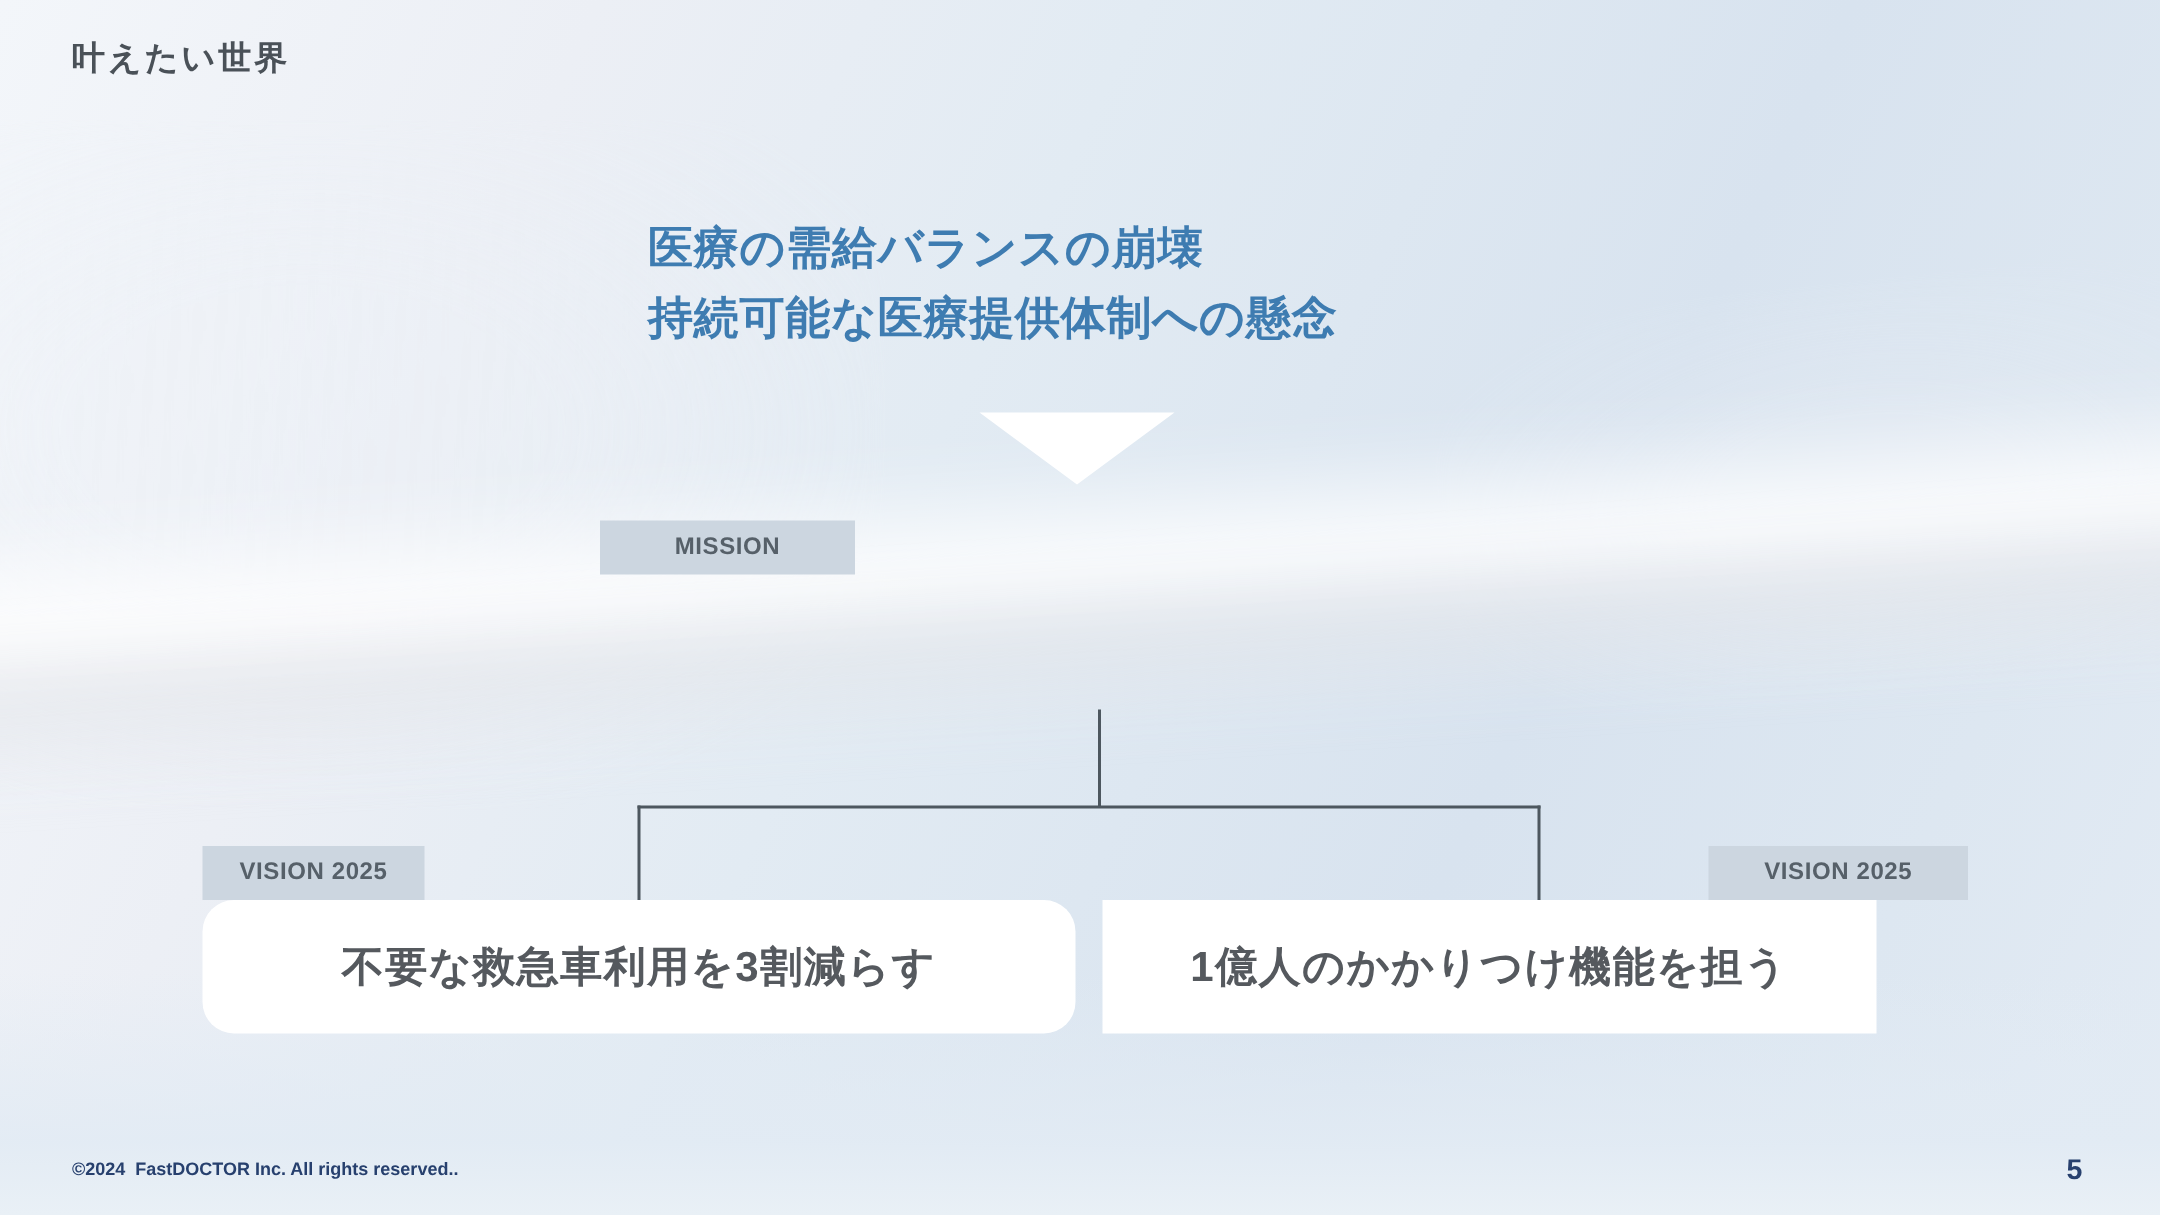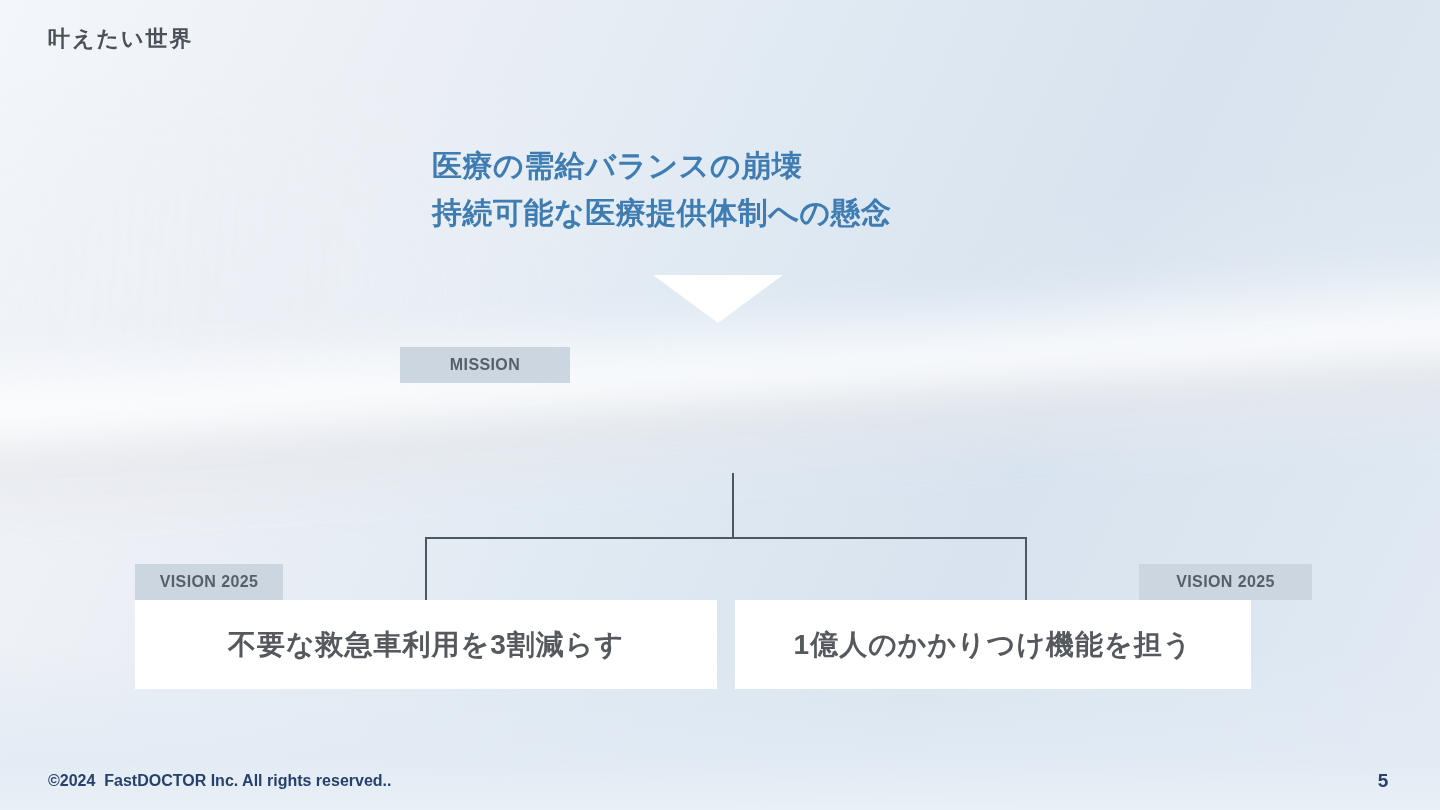--- a/index.html
+++ b/index.html
@@ -85,32 +85,32 @@
   .vision-label-2025 { left: 135px; top: 564px; width: 148px; }
   .vision-label-2030 { left: 1139px; top: 564px; width: 173px; }
 
   .white-box {
     position: absolute; background: #ffffff;
     display: flex; align-items: center; justify-content: center;
     color: var(--box_text, #55595e);
     font-weight: bold; letter-spacing: 1px;
   }
   .mission-box { left: 400px; top: 383px; width: 667px; height: 90px; font-size: 29px; }
-  .vision-box-left { left: 135px; top: 600px; width: 582px; height: 89px; font-size: 28px; }
+  .vision-box-left { left: 135px; top: 600px; width: 582px; height: 89px; font-size: 28px; border-radius: 21px; }
   .vision-box-right { left: 735px; top: 600px; width: 516px; height: 89px; font-size: 28px; }
 
   .connector { position: absolute; background: var(--connector, #4d575f); }
   .connector-v-mission { left: 732px; top: 473px; width: 2px; height: 65px; }
   .connector-h { left: 425px; top: 537px; width: 602px; height: 2px; }
   .connector-v-left { left: 425px; top: 537px; width: 2px; height: 64px; }
   .connector-v-right { left: 1025px; top: 537px; width: 2px; height: 64px; }
 
   .footer-copyright {
     position: absolute; left: 48px; top: 772px;
-    font-size: 16px; font-weight: bold;
+    font-size: 12px; font-weight: bold;
     color: var(--footer_text, #27406e);
     white-space: pre;
   }
   .page-number {
     position: absolute; left: 1368px; top: 770px; width: 30px;
     font-size: 19px; font-weight: 600; text-align: center;
     color: var(--footer_text, #27406e);
   }
 </style>
 </head>

